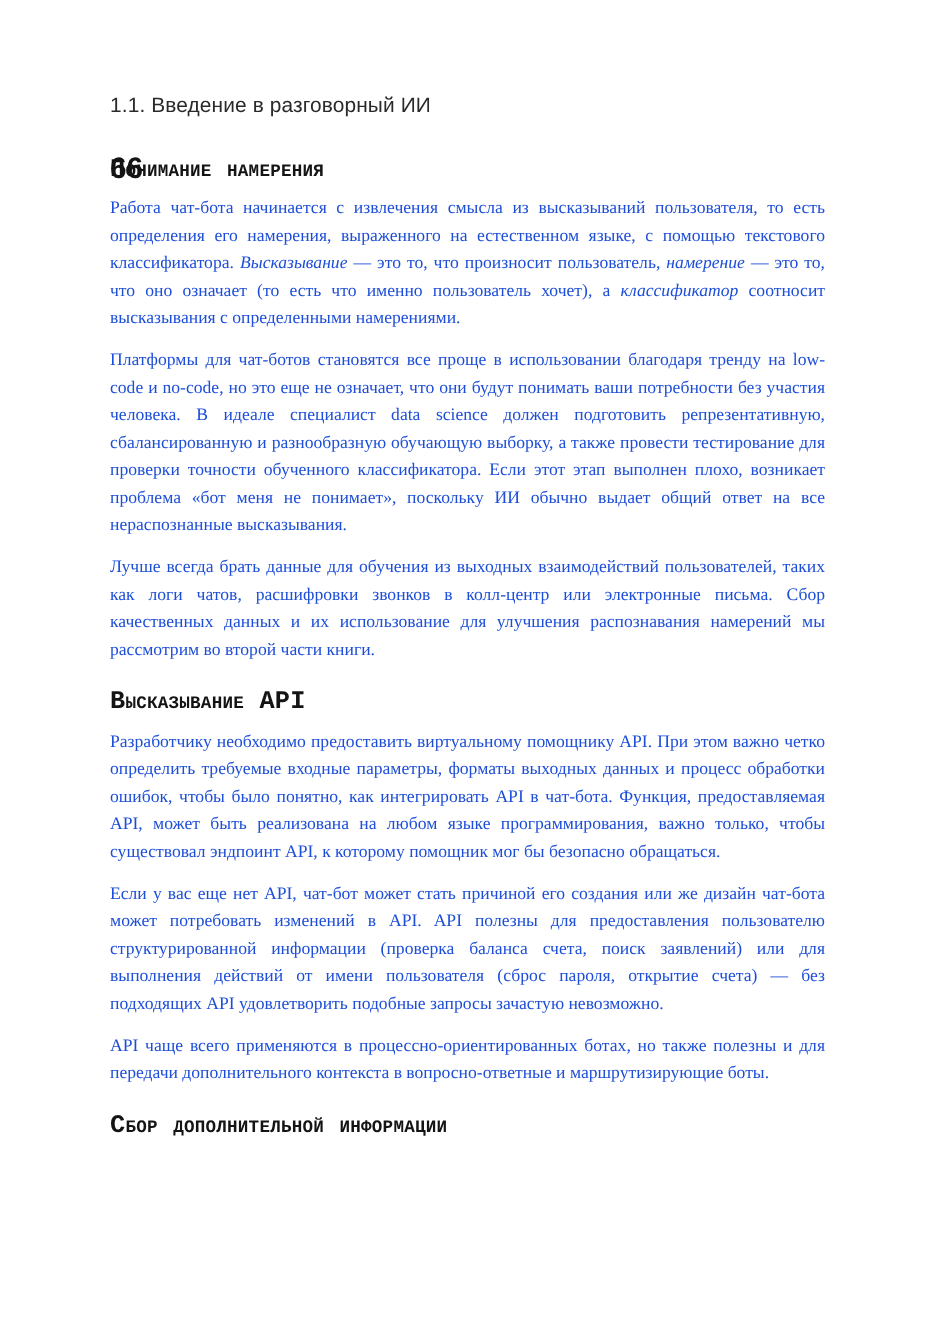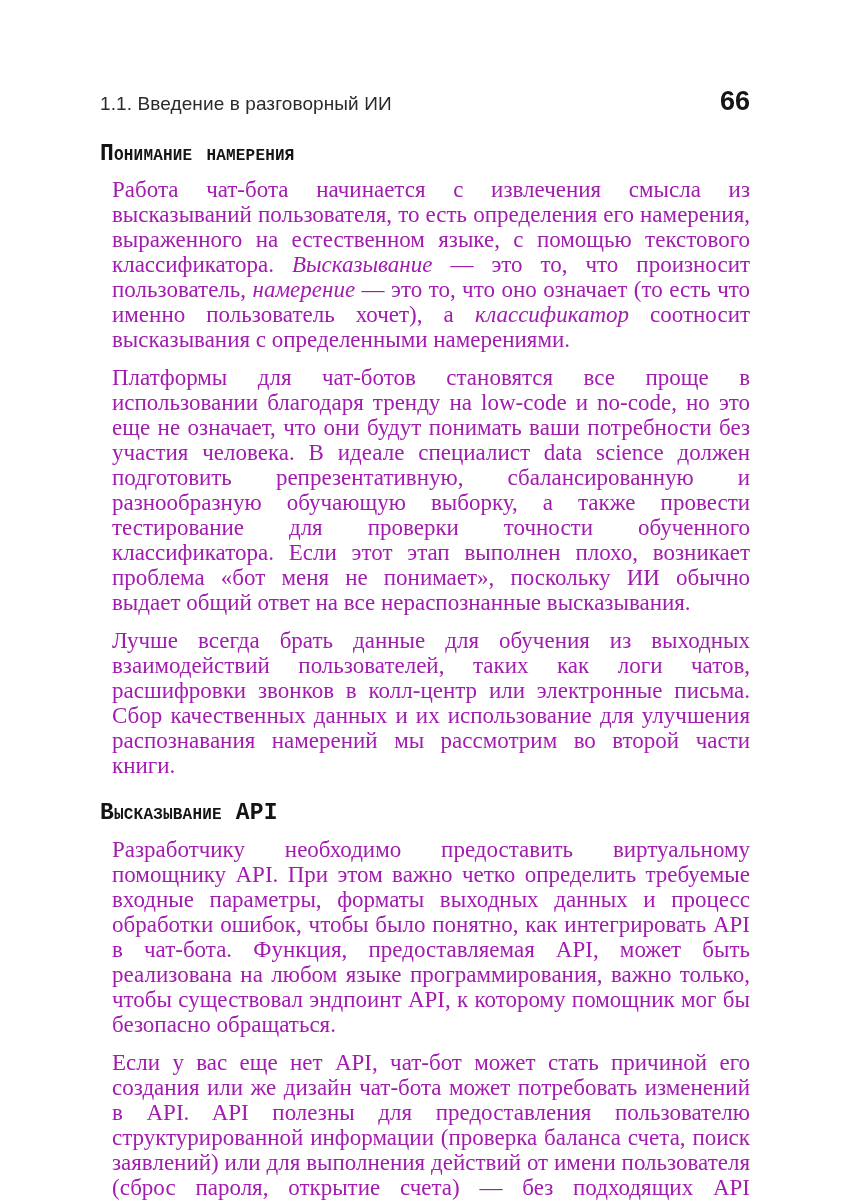--- a/index.html
+++ b/index.html
@@ -8,25 +8,26 @@
     height: 1200px;
     background: #ffffff;
     box-sizing: border-box;
     padding: 86px 99px 0 100px;
     font-family: "Liberation Serif", serif;
     color: #1b1b1b;
     overflow: hidden;
   }
   .pagehead {
     display: flex;
-    justify-content: space-between;
+    justify-content: flex-start;
     align-items: baseline;
     gap: 30px;
     font-family: "Liberation Sans", sans-serif;
     height: 32px;
+    flex-direction: column;
   }
   .pagehead .chapter {
     font-size: 19px;
     color: #2a2a2a;
     letter-spacing: 0.1px;
   }
   .pagehead .pagenum {
     font-size: 27px;
     font-weight: 700;
     color: #151515;
@@ -36,25 +37,25 @@
     font-variant: small-caps;
     font-size: 23px;
     font-weight: 700;
     color: #141414;
     letter-spacing: 0.2px;
     margin: 23px 0 10px 0;
     line-height: 1.1;
   }
   main section:first-of-type h2.section-heading { margin-top: 24px; }
   p.body-par {
-    font-size: 23px;
+    font-size: 16px;
     line-height: 25px;
     text-align: justify;
-    margin: 0 0 13px 12px;
-    color: #a21caf;
+    margin: 0 0 13px 0;
+    color: #1d4ed8;
   }
   p.body-par em { font-style: italic; }
 </style>
 </head>
 <body>
 
 <header class="pagehead">
   <span class="chapter">1.1. Введение в разговорный ИИ</span>
   <span class="pagenum">66</span>
 </header>
@@ -65,20 +66,21 @@
     <h2 class="section-heading">Понимание намерения</h2>
     <p class="body-par"><span>Работа чат-бота начинается с извлечения смысла из высказываний пользователя, то есть определения его намерения, выраженного на естественном языке, с помощью текстового классификатора. </span><em>Высказывание</em><span> — это то, что произносит пользователь, </span><em>намерение</em><span> — это то, что оно означает (то есть что именно пользователь хочет), а </span><em>классификатор</em><span> соотносит высказывания с определенными намерениями.</span></p>
     <p class="body-par"><span>Платформы для чат-ботов становятся все проще в использовании благодаря тренду на low-code и no-code, но это еще не означает, что они будут понимать ваши потребности без участия человека. В идеале специалист data science должен подготовить репрезентативную, сбалансированную и разнообразную обучающую выборку, а также провести тестирование для проверки точности обученного классификатора. Если этот этап выполнен плохо, возникает проблема «бот меня не понимает», поскольку ИИ обычно выдает общий ответ на все нераспознанные высказывания.</span></p>
     <p class="body-par"><span>Лучше всегда брать данные для обучения из выходных взаимодействий пользователей, таких как логи чатов, расшифровки звонков в колл-центр или электронные письма. Сбор качественных данных и их использование для улучшения распознавания намерений мы рассмотрим во второй части книги.</span></p>
   </section>
 
   <section>
     <h2 class="section-heading">Высказывание API</h2>
     <p class="body-par"><span>Разработчику необходимо предоставить виртуальному помощнику API. При этом важно четко определить требуемые входные параметры, форматы выходных данных и процесс обработки ошибок, чтобы было понятно, как интегрировать API в чат-бота. Функция, предоставляемая API, может быть реализована на любом языке программирования, важно только, чтобы существовал эндпоинт API, к которому помощник мог бы безопасно обращаться.</span></p>
     <p class="body-par"><span>Если у вас еще нет API, чат-бот может стать причиной его создания или же дизайн чат-бота может потребовать изменений в API. API полезны для предоставления пользователю структурированной информации (проверка баланса счета, поиск заявлений) или для выполнения действий от имени пользователя (сброс пароля, открытие счета) — без подходящих API удовлетворить подобные запросы зачастую невозможно.</span></p>
+    <p class="body-par"><span>API чаще всего применяются в процессно-ориентированных ботах, но также полезны и для передачи дополнительного контекста в вопросно-ответные и маршрутизирующие боты.</span></p>
   </section>
 
   <section>
     <h2 class="section-heading">Сбор дополнительной информации</h2>
 
   </section>
 
 </main>
 
 </body></html>

